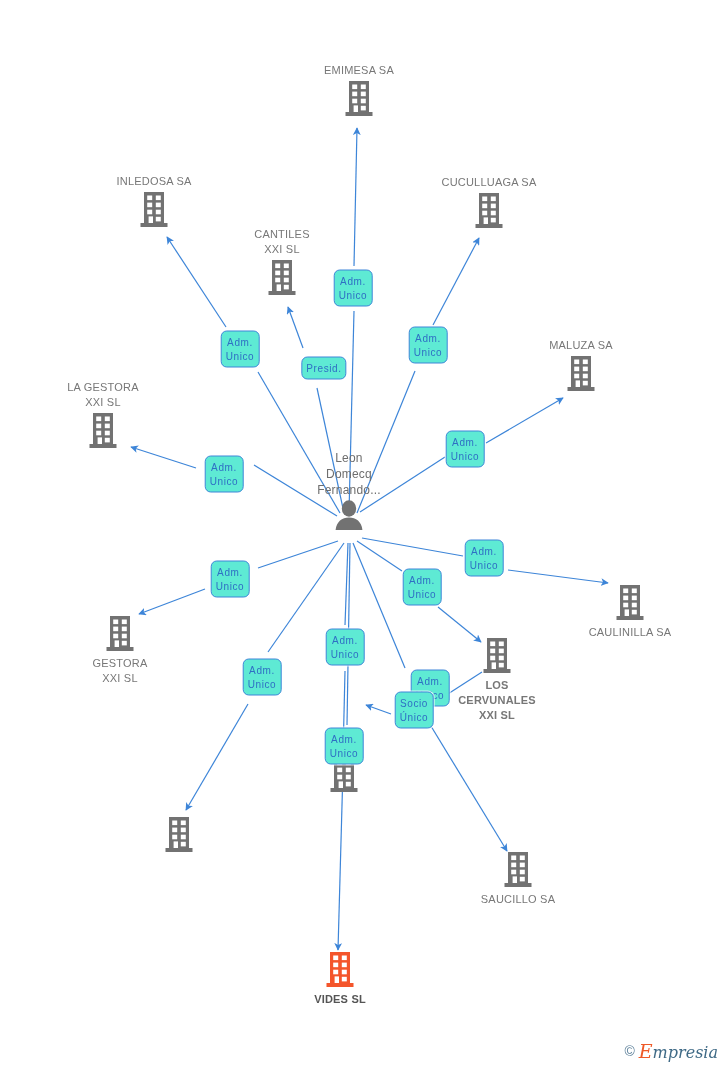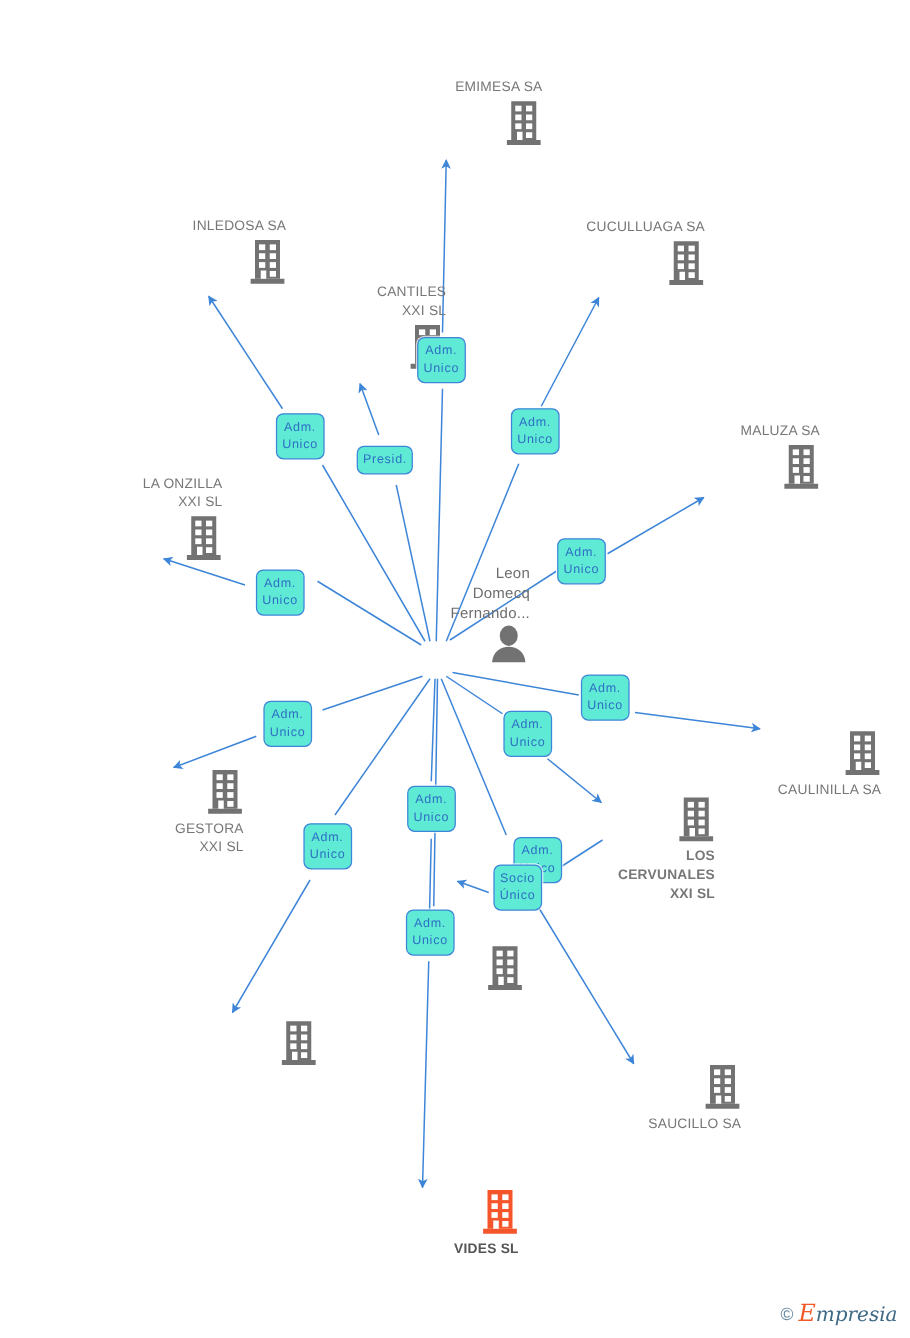--- a/index.html
+++ b/index.html
@@ -23,21 +23,21 @@
     left: 0;
     top: 0;
     width: 728px;
     height: 1070px;
     pointer-events: none;
   }
   .node {
     position: absolute;
     width: 150px;
     margin-left: -75px;
-    text-align: right;
+    text-align: center;
     user-select: none;
   }
   .node .glyph {
     display: block;
     margin: 0 auto;
     line-height: 0;
   }
   .node .caption {
     display: block;
     font-size: 11px;
@@ -219,21 +219,21 @@
             <rect x="16.8" y="4.5" width="5" height="4.6" fill="#ffffff"></rect>
             <rect x="8.2" y="11.6" width="5" height="4.6" fill="#ffffff"></rect>
             <rect x="16.8" y="11.6" width="5" height="4.6" fill="#ffffff"></rect>
             <rect x="8.2" y="18.7" width="5" height="4.6" fill="#ffffff"></rect>
             <rect x="16.8" y="18.7" width="5" height="4.6" fill="#ffffff"></rect>
             <rect x="9.6" y="25.4" width="4.4" height="6.6" fill="#ffffff"></rect>
             <rect x="16.8" y="25.8" width="5" height="4.6" fill="#ffffff"></rect>
           </svg></span>
       </div>
       <div class="node label-above" style="left: 103px; top: 380px;">
-        <span class="caption">LA ONZILLA
+        <span class="caption">LA GESTORA
 XXI  SL</span>
         <span class="glyph"><svg width="30" height="38" viewBox="0 0 30 38" xmlns="http://www.w3.org/2000/svg">
             <rect x="5" y="1" width="20" height="31" fill="#727272"></rect>
             <rect x="1.5" y="32" width="27" height="4" fill="#727272"></rect>
             <rect x="8.2" y="4.5" width="5" height="4.6" fill="#ffffff"></rect>
             <rect x="16.8" y="4.5" width="5" height="4.6" fill="#ffffff"></rect>
             <rect x="8.2" y="11.6" width="5" height="4.6" fill="#ffffff"></rect>
             <rect x="16.8" y="11.6" width="5" height="4.6" fill="#ffffff"></rect>
             <rect x="8.2" y="18.7" width="5" height="4.6" fill="#ffffff"></rect>
             <rect x="16.8" y="18.7" width="5" height="4.6" fill="#ffffff"></rect>
@@ -346,21 +346,21 @@
             <rect x="16.8" y="25.8" width="5" height="4.6" fill="#ffffff"></rect>
           </svg></span>
         <span class="caption">VIDES SL</span>
       </div>
     </div>
   <div id="label-layer">
       <div class="edge-label" style="left: 353px; top: 288px; transform: translate(-50%, -50%);">Adm.
 Unico</div>
       <div class="edge-label" style="left: 240px; top: 349px; transform: translate(-50%, -50%);">Adm.
 Unico</div>
-      <div class="edge-label" style="left: 308px; top: 368px; transform: translate(-50%, -50%);">Presid.</div>
+      <div class="edge-label" style="left: 324px; top: 368px; transform: translate(-50%, -50%);">Presid.</div>
       <div class="edge-label" style="left: 428px; top: 345px; transform: translate(-50%, -50%);">Adm.
 Unico</div>
       <div class="edge-label" style="left: 465px; top: 449px; transform: translate(-50%, -50%);">Adm.
 Unico</div>
       <div class="edge-label" style="left: 224px; top: 474px; transform: translate(-50%, -50%);">Adm.
 Unico</div>
       <div class="edge-label" style="left: 484px; top: 558px; transform: translate(-50%, -50%);">Adm.
 Unico</div>
       <div class="edge-label" style="left: 230px; top: 579px; transform: translate(-50%, -50%);">Adm.
 Unico</div>

